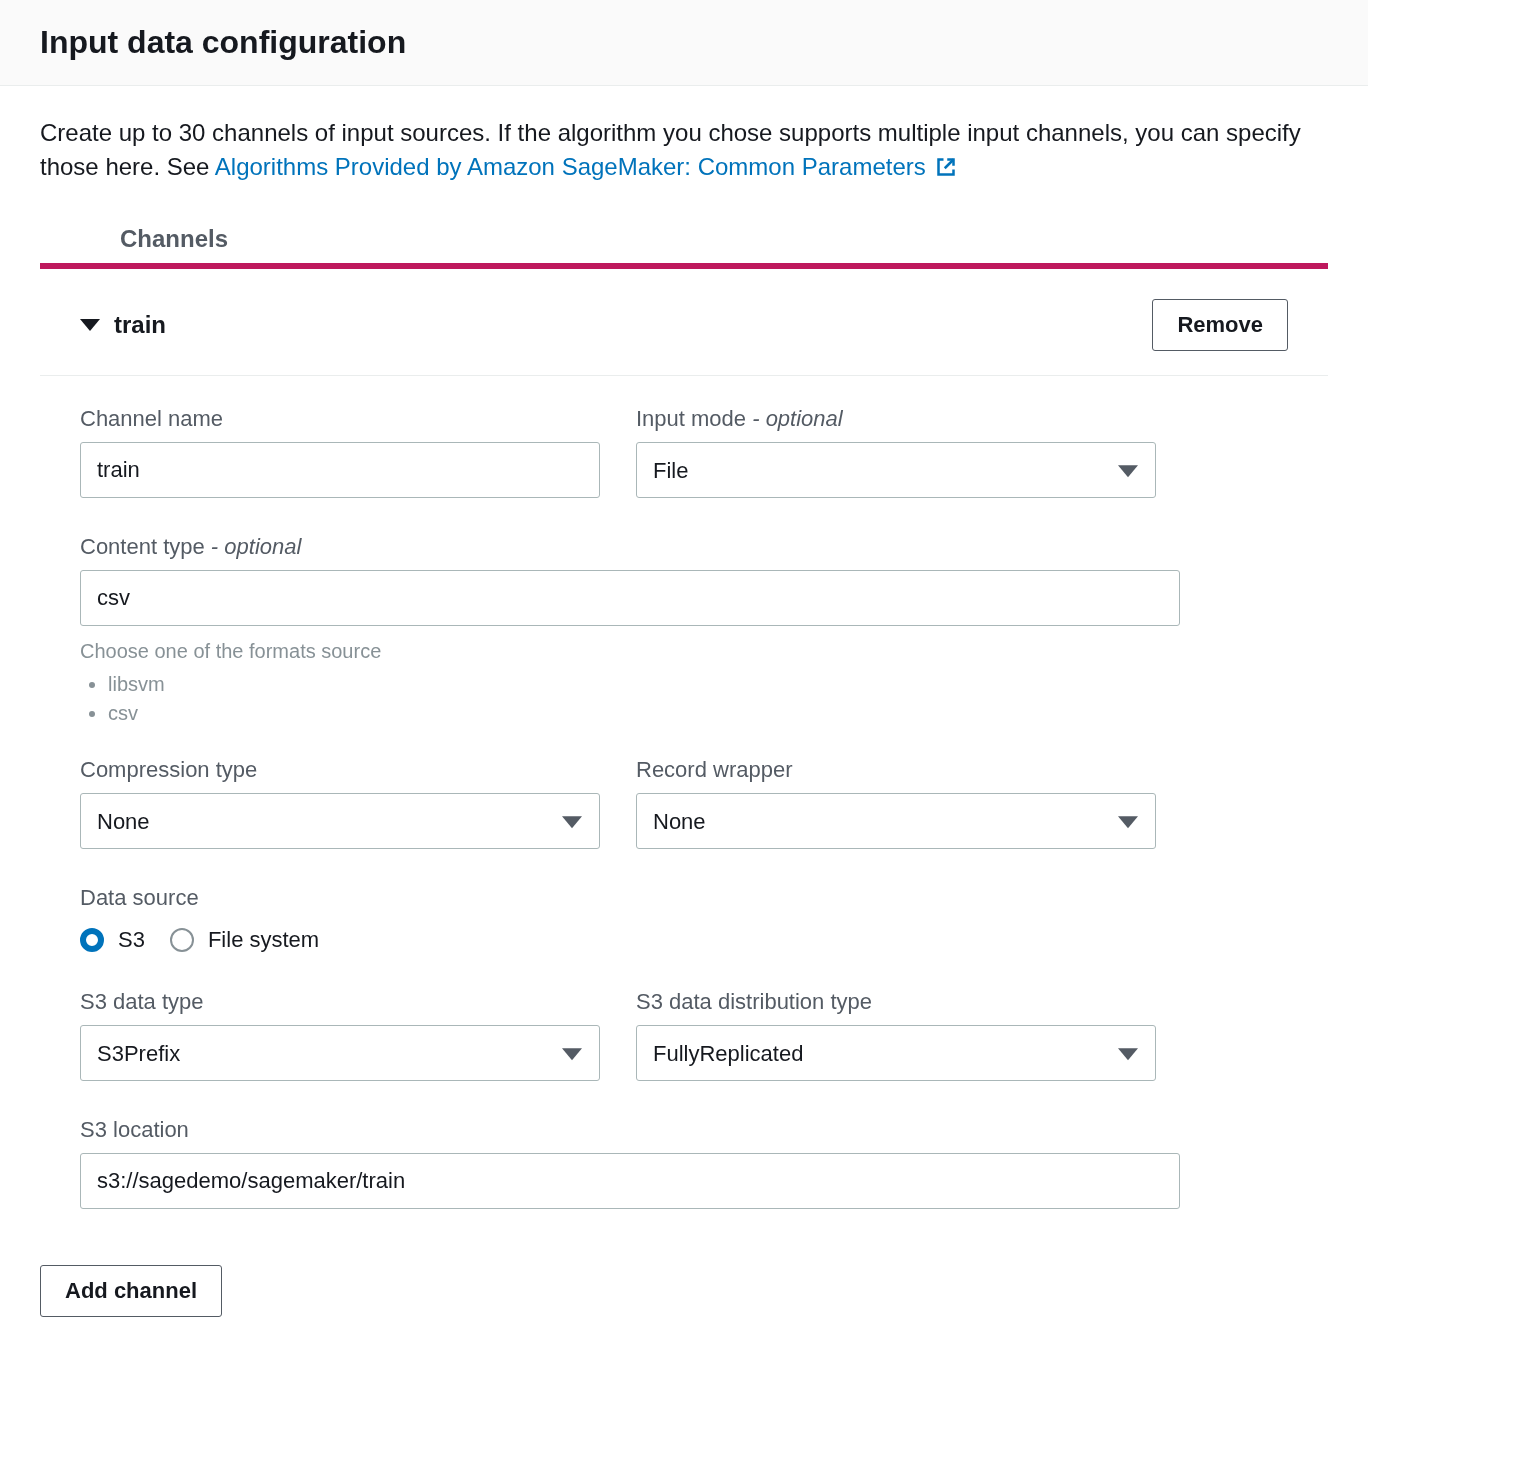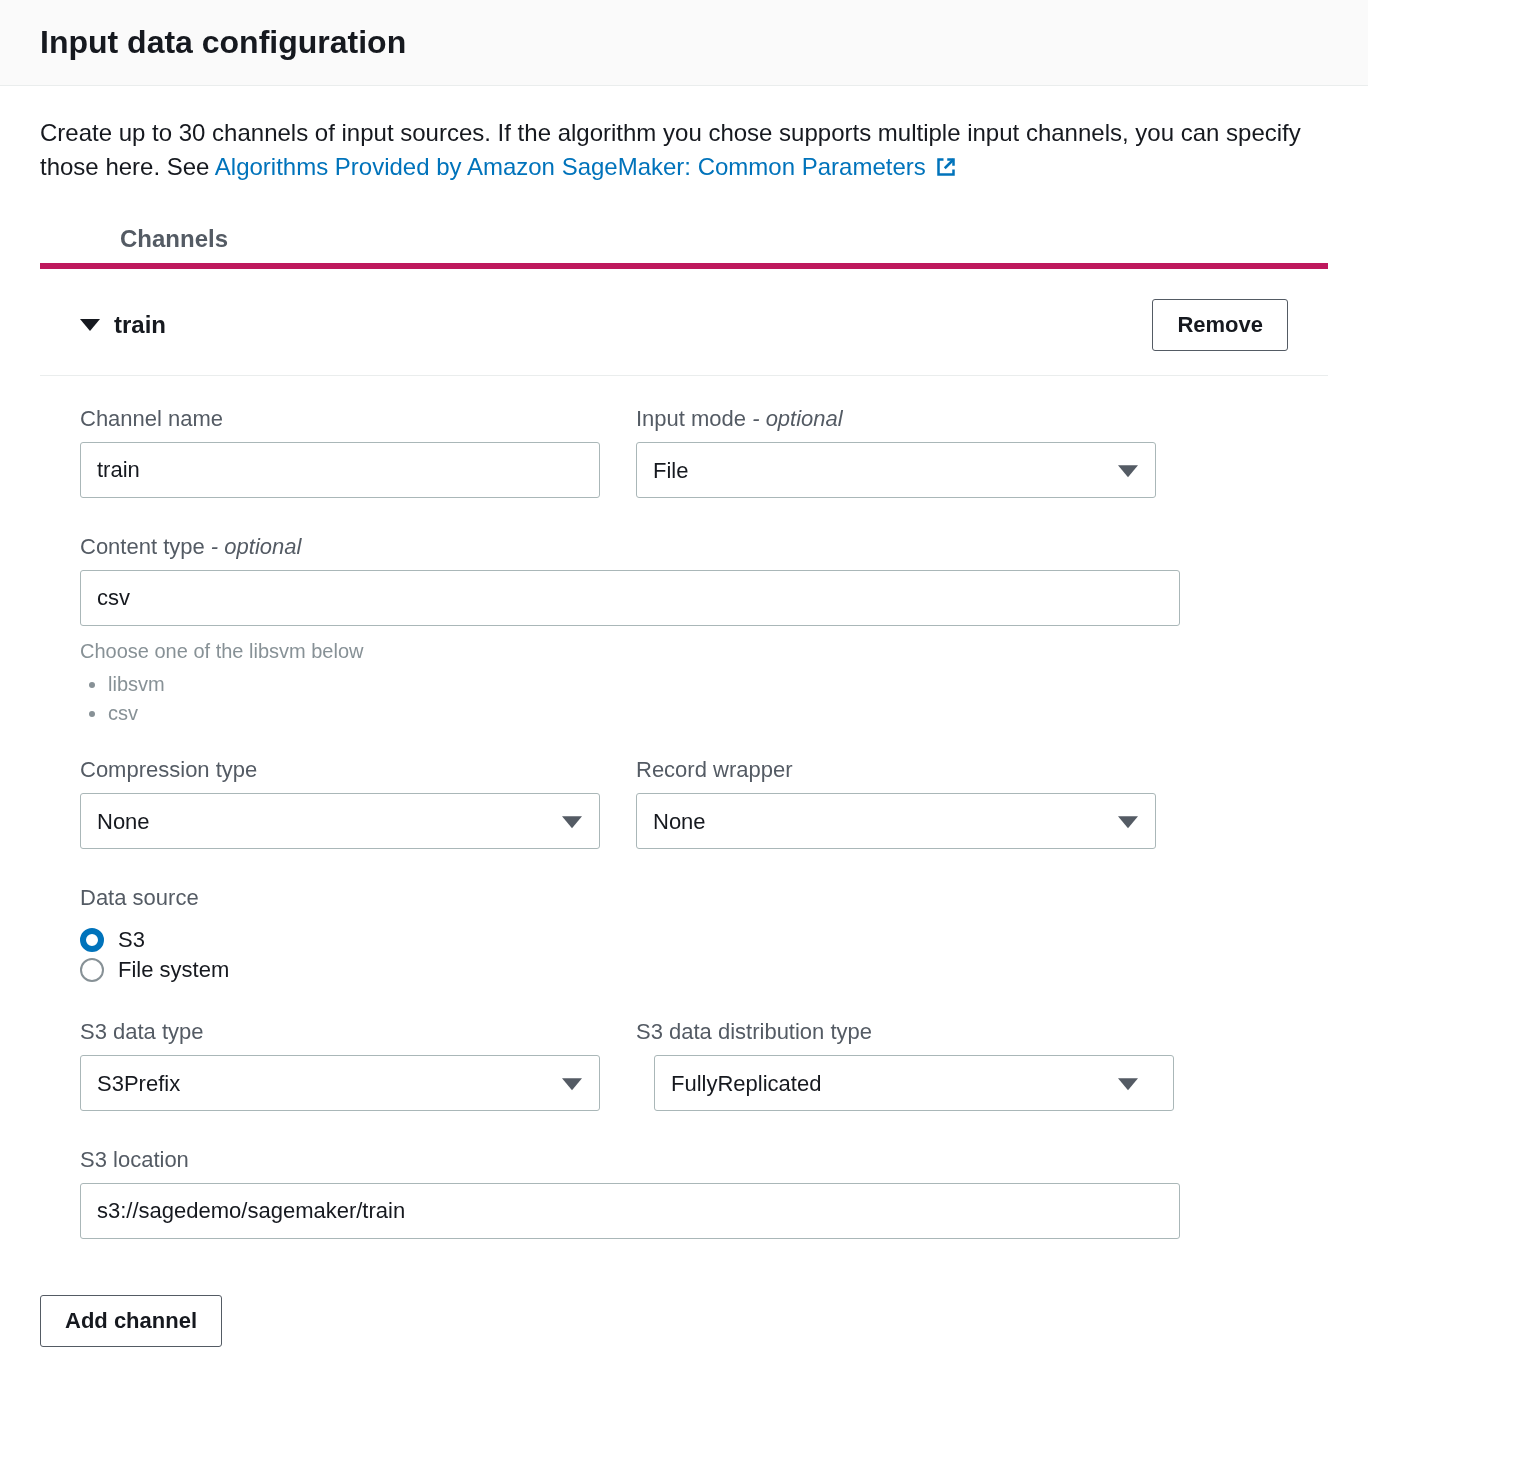--- a/index.html
+++ b/index.html
@@ -140,22 +140,22 @@
   }
   .hint ul {
     margin: 10px 0 0 0;
     padding-left: 28px;
   }
   .hint li {
     margin: 6px 0;
   }
   .radio-group {
     display: flex;
-    flex-direction: column;
-    gap: 4px;
+    flex-direction: row;
+    gap: 25px;
     margin-top: 6px;
   }
   .radio-item {
     display: flex;
     align-items: center;
     gap: 14px;
     font-size: 22px;
     color: #16191f;
   }
   .radio {
@@ -228,21 +228,21 @@
       </div>
     </div>
 
     <div class="row">
       <div class="field wide">
         <div class="field-label">
           <span>Content type</span><span class="opt"> - optional</span>
         </div>
         <input class="input" type="text" value="csv" style="">
         <div class="hint">
-          <span>Choose one of the libsvm below</span>
+          <span>Choose one of the formats source</span>
           <ul>
             <li>libsvm</li>
             <li>csv</li>
           </ul>
         </div>
       </div>
     </div>
 
     <div class="row" style="margin-top:-10px;">
       <div class="field">
@@ -287,21 +287,21 @@
         <div class="select-wrap">
           <div class="select" style="line-height:56px;">
             <span>S3Prefix</span>
           </div>
           <span class="select-caret"></span>
         </div>
       </div>
       <div class="field">
         <div class="field-label">S3 data distribution type</div>
         <div class="select-wrap">
-          <div class="select" style="line-height:56px;margin-left:18px;">
+          <div class="select" style="line-height:56px;">
             <span>FullyReplicated</span>
           </div>
           <span class="select-caret"></span>
         </div>
       </div>
     </div>
 
     <div class="row">
       <div class="field wide">
         <div class="field-label">S3 location</div>

